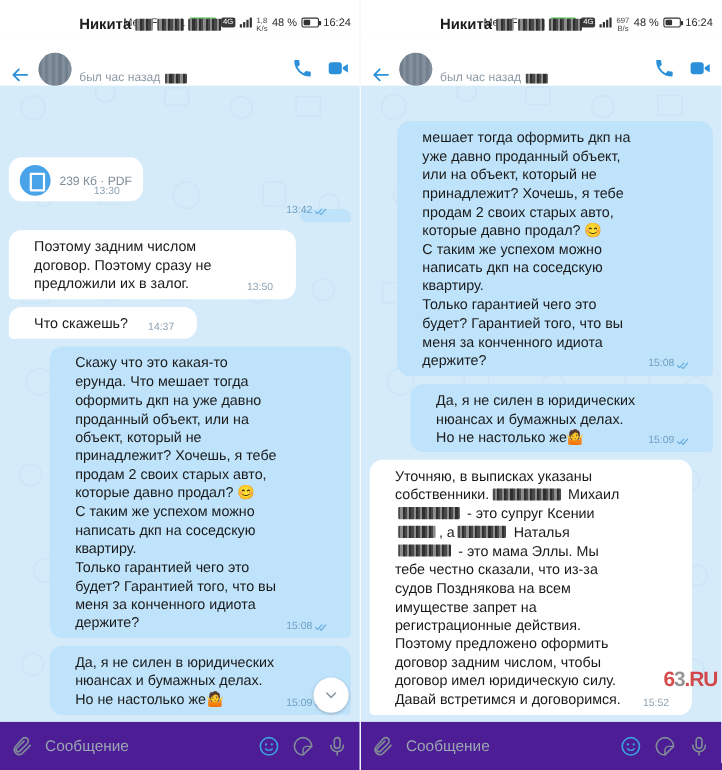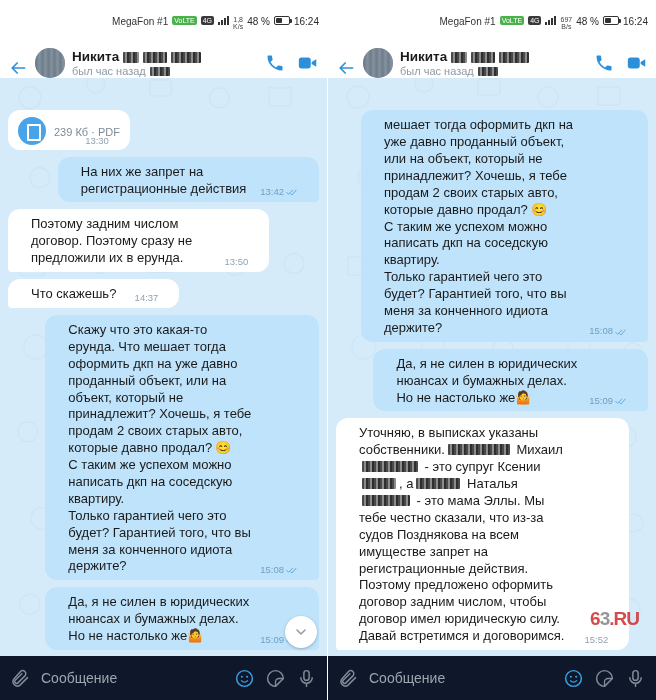--- a/index.html
+++ b/index.html
@@ -86,21 +86,21 @@
   .h-name {
     font-size: 13.5px; font-weight: bold; color: #1c1c1c;
     display: flex; align-items: center; gap: 4px; line-height: 1.15;
     white-space: nowrap; overflow: hidden;
   }
   .redact {
     display: inline-block; height: 11px; border-radius: 1px;
     background: repeating-linear-gradient(90deg,#4a4a4a 0 2px,#8c8c8c 2px 4px,#2f2f2f 4px 6px);
   }
   .redact.sm { height: 9px; }
-  .h-sub { font-size: 11px; color: #8d9aa5; line-height: 1.2; display: flex; align-items: center; gap: 4px; }
+  .h-sub { font-size: 11px; color: #8d9aa5; line-height: 1.2; display: flex; align-items: center; gap: 4px; margin-top: 35px; }
   .h-icons { display: flex; align-items: center; gap: 12px; flex: 0 0 auto; }
 
   
   .chat {
     flex: 1 1 auto;
     position: relative;
     overflow: hidden;
     background: #d8ecf8;
     padding: 4px 8px 6px;
   }
@@ -154,29 +154,29 @@
   
   .fab {
     position: absolute; right: 10px; bottom: 8px;
     width: 32px; height: 32px; border-radius: 50%;
     background: #ffffff; box-shadow: 0 1px 3px rgba(0,0,0,.25);
     display: flex; align-items: center; justify-content: center;
   }
 
   
   .composer {
-    height: 44px; background: #0f172a;
+    height: 44px; background: #4c1d95;
     display: flex; align-items: center; gap: 10px;
     padding: 0 10px; flex: 0 0 auto;
   }
   .composer .ph { flex: 1 1 auto; font-size: 14px; color: #9aa6b0; }
   .c-icon { width: 21px; height: 21px; flex: 0 0 auto; }
 
   .wm {
-    position: absolute; right: 17px; bottom: 26px;
+    position: absolute; right: 4px; bottom: 26px;
     font-size: 19px; font-weight: bold; color: #d23b3b;
     letter-spacing: -1px; opacity: .92;
   }
   .wm .g { color: #8d8d8d; }
 </style>
 </head>
 <body>
 
 <div class="screens">
 
@@ -283,31 +283,30 @@
               <span class="file-l1"></span>
               <span class="file-sub">239 Кб · PDF</span>
             </span>
           </div>
           <span class="meta">
             <span>13:30</span>
           </span>
         </div>
 
         <div class="bubble out">
-          <span class="txt">На них же запрет на регистрационные действия</span>
           <span class="meta">
             <span>13:42</span>
             <svg class="ticks" viewBox="0 0 16 10">
                 <path d="M1 5.5l2.5 2.5L9 2.5M6.5 7.5L8 9l5.5-6.5" fill="none" stroke="#5fa8dc" stroke-width="1.3" stroke-linecap="round" stroke-linejoin="round"></path>
               </svg>
           </span>
         </div>
 
         <div class="bubble in">
-          <span class="txt">Поэтому задним числом договор. Поэтому сразу не предложили их в ерунда.</span>
+          <span class="txt">Поэтому задним числом договор. Поэтому сразу не предложили их в залог.</span>
           <span class="meta">
             <span>13:50</span>
           </span>
         </div>
 
         <div class="bubble in" style="max-width:60%">
           <span class="txt">Что скажешь?</span>
           <span class="meta">
             <span>14:37</span>
           </span>

